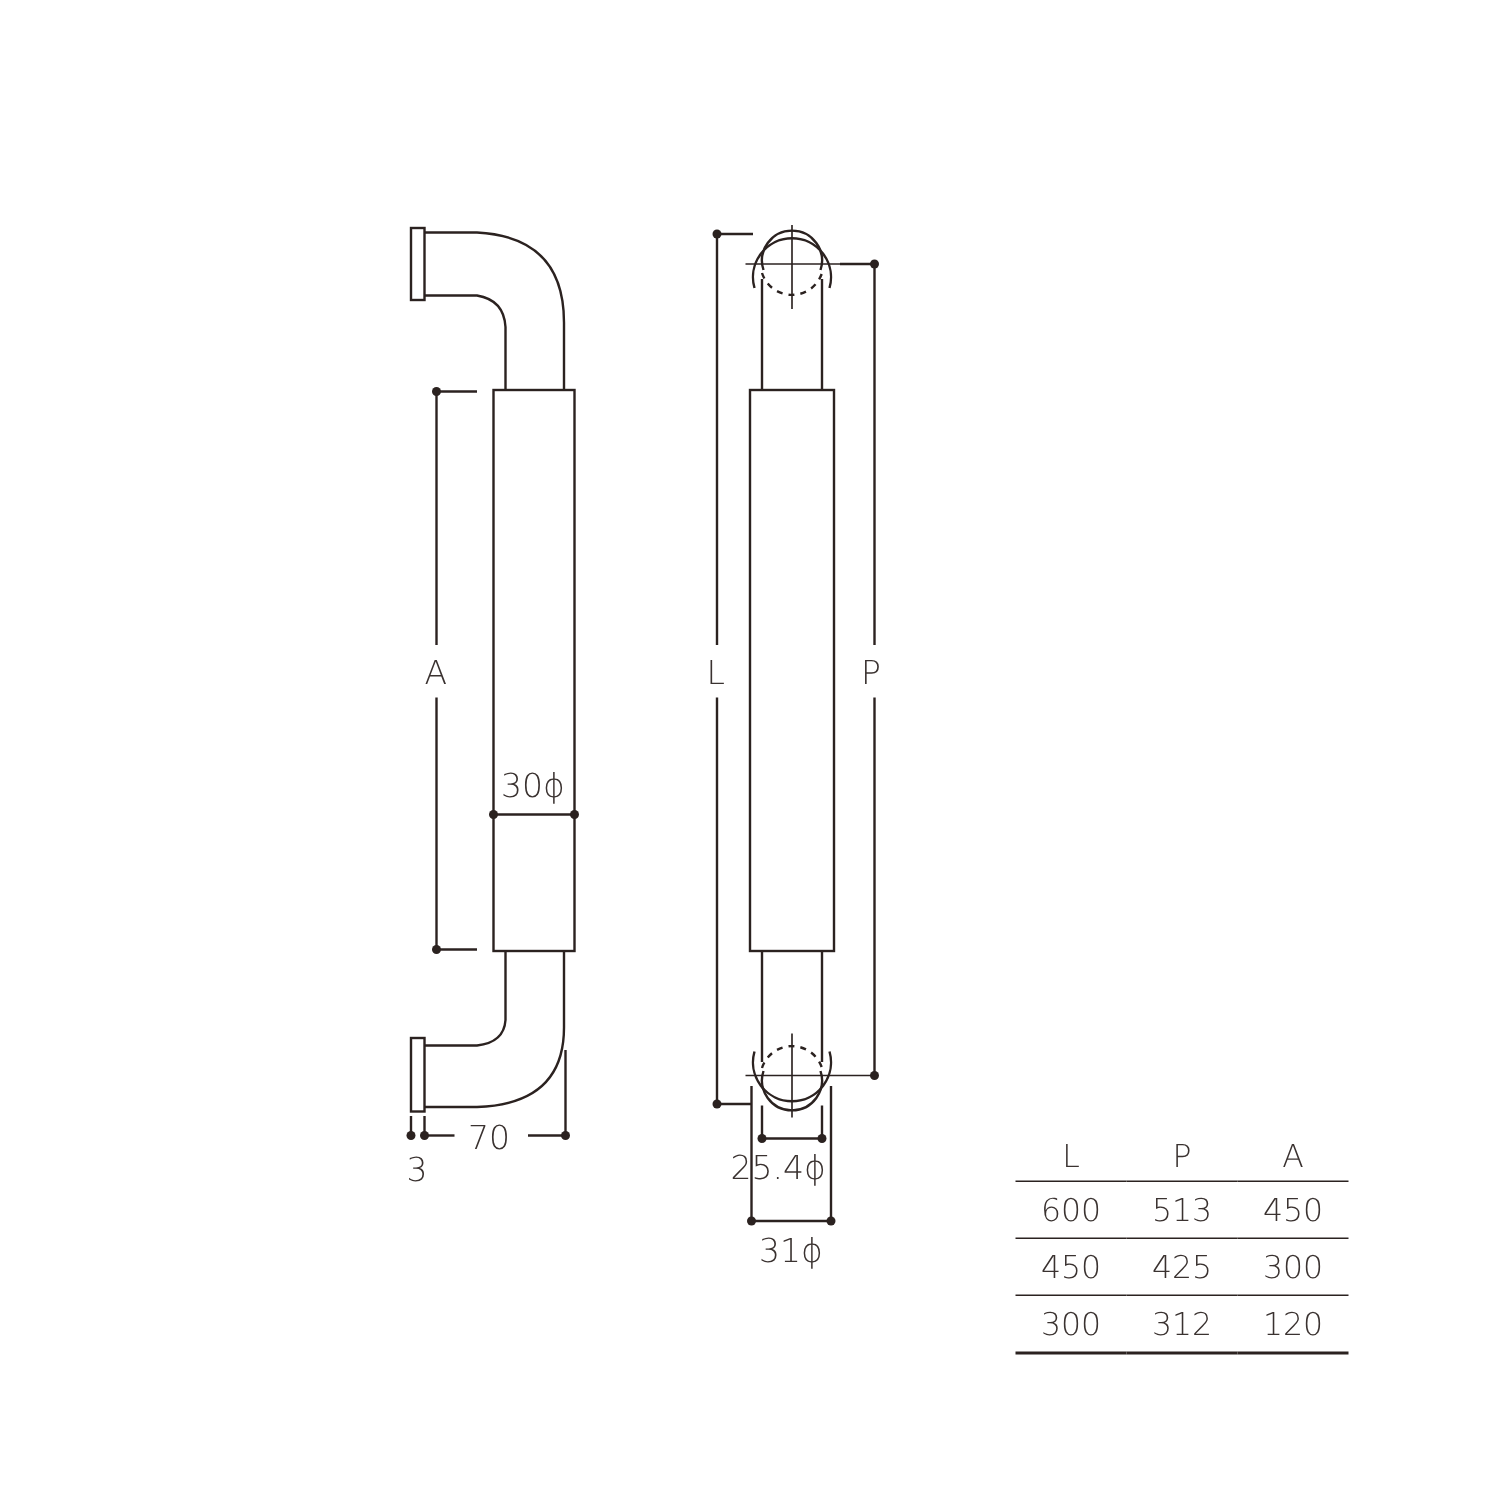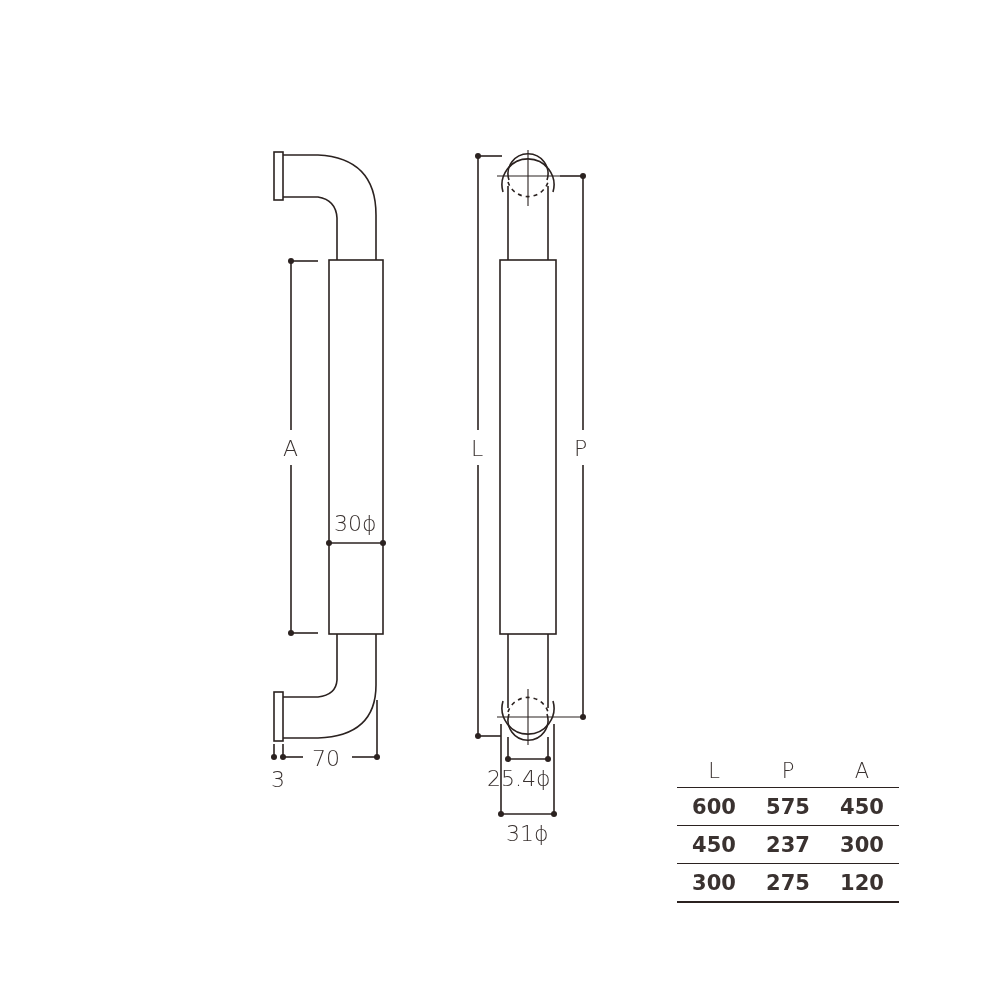--- a/index.html
+++ b/index.html
@@ -6,21 +6,21 @@
   body { width: 1000px; height: 1000px; position: relative; overflow: hidden; font-family: "DejaVu Sans", sans-serif; }
   svg { position: absolute; left: 0; top: 0; }
   .ln { stroke: #2b2220; stroke-width: 1.6; fill: none; }
   .ln-thin { stroke: #2b2220; stroke-width: 1.1; fill: none; }
   .dash { stroke: #2b2220; stroke-width: 1.6; fill: none; stroke-dasharray: 4 4; }
   .dot { fill: #2b2220; }
   .lbl { fill: #3a3230; font-size: 22px; font-family: "DejaVu Sans", sans-serif; font-weight: 200; }
   .spec-table { position: absolute; left: 677px; top: 755px; width: 222px; border-collapse: collapse; font-family: "DejaVu Sans", sans-serif; color: #3a3230; }
   .spec-table th, .spec-table td { text-align: center; font-weight: 200; font-size: 21px; padding: 0; height: 37px; }
   .spec-table thead th { height: 32px; border-bottom: 1.5px solid #2b2220; }
-  .spec-table tbody tr td { border-bottom: 1px solid #2b2220; font-weight: bold; }
+  .spec-table tbody tr td { border-bottom: 1px solid #2b2220; }
   .spec-table tbody tr:last-child td { border-bottom: 2px solid #2b2220; }
 </style>
 </head>
 <body>
 
 <svg width="1000" height="1000" viewBox="0 0 1000 1000">
 
   <g>
 
     <rect class="ln" x="274" y="152" width="9" height="48"></rect>
@@ -114,27 +114,27 @@
   <thead>
     <tr>
       <th>L</th>
       <th>P</th>
       <th>A</th>
     </tr>
   </thead>
   <tbody>
     <tr>
       <td>600</td>
-      <td>575</td>
+      <td>513</td>
       <td>450</td>
     </tr>
     <tr>
       <td>450</td>
-      <td>237</td>
+      <td>425</td>
       <td>300</td>
     </tr>
     <tr>
       <td>300</td>
-      <td>275</td>
+      <td>312</td>
       <td>120</td>
     </tr>
   </tbody>
 </table>
 
 </body></html>

